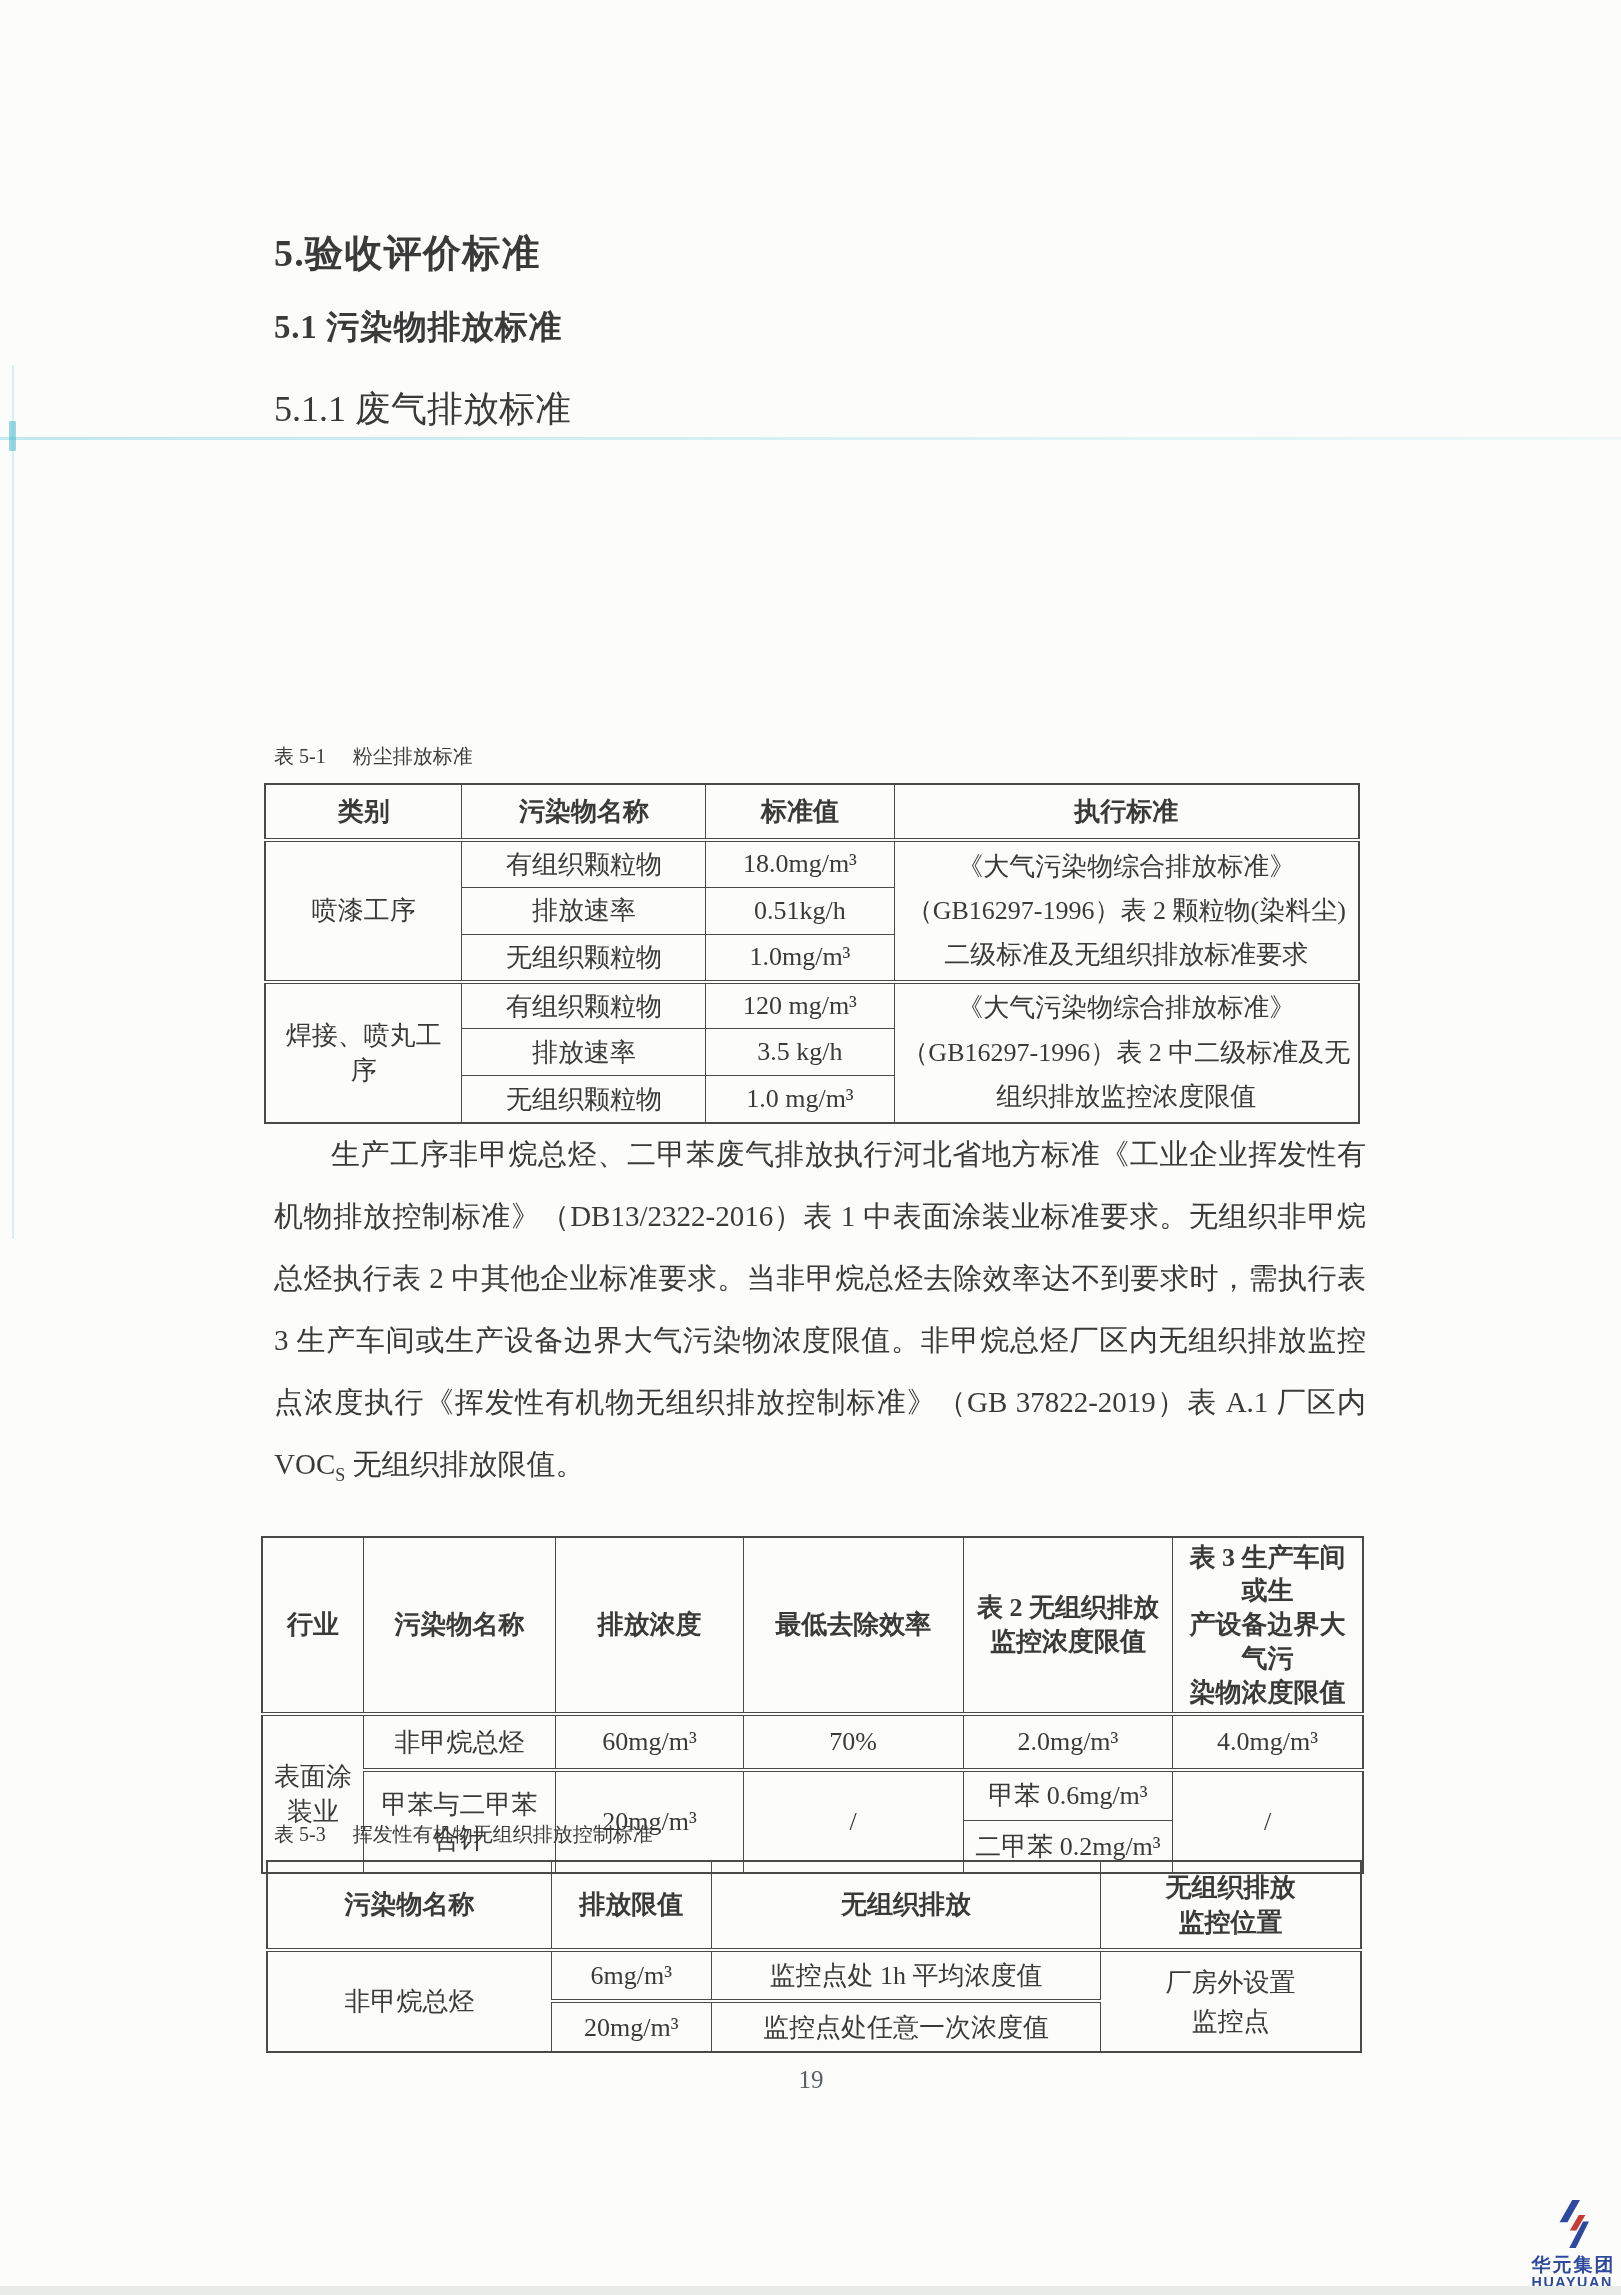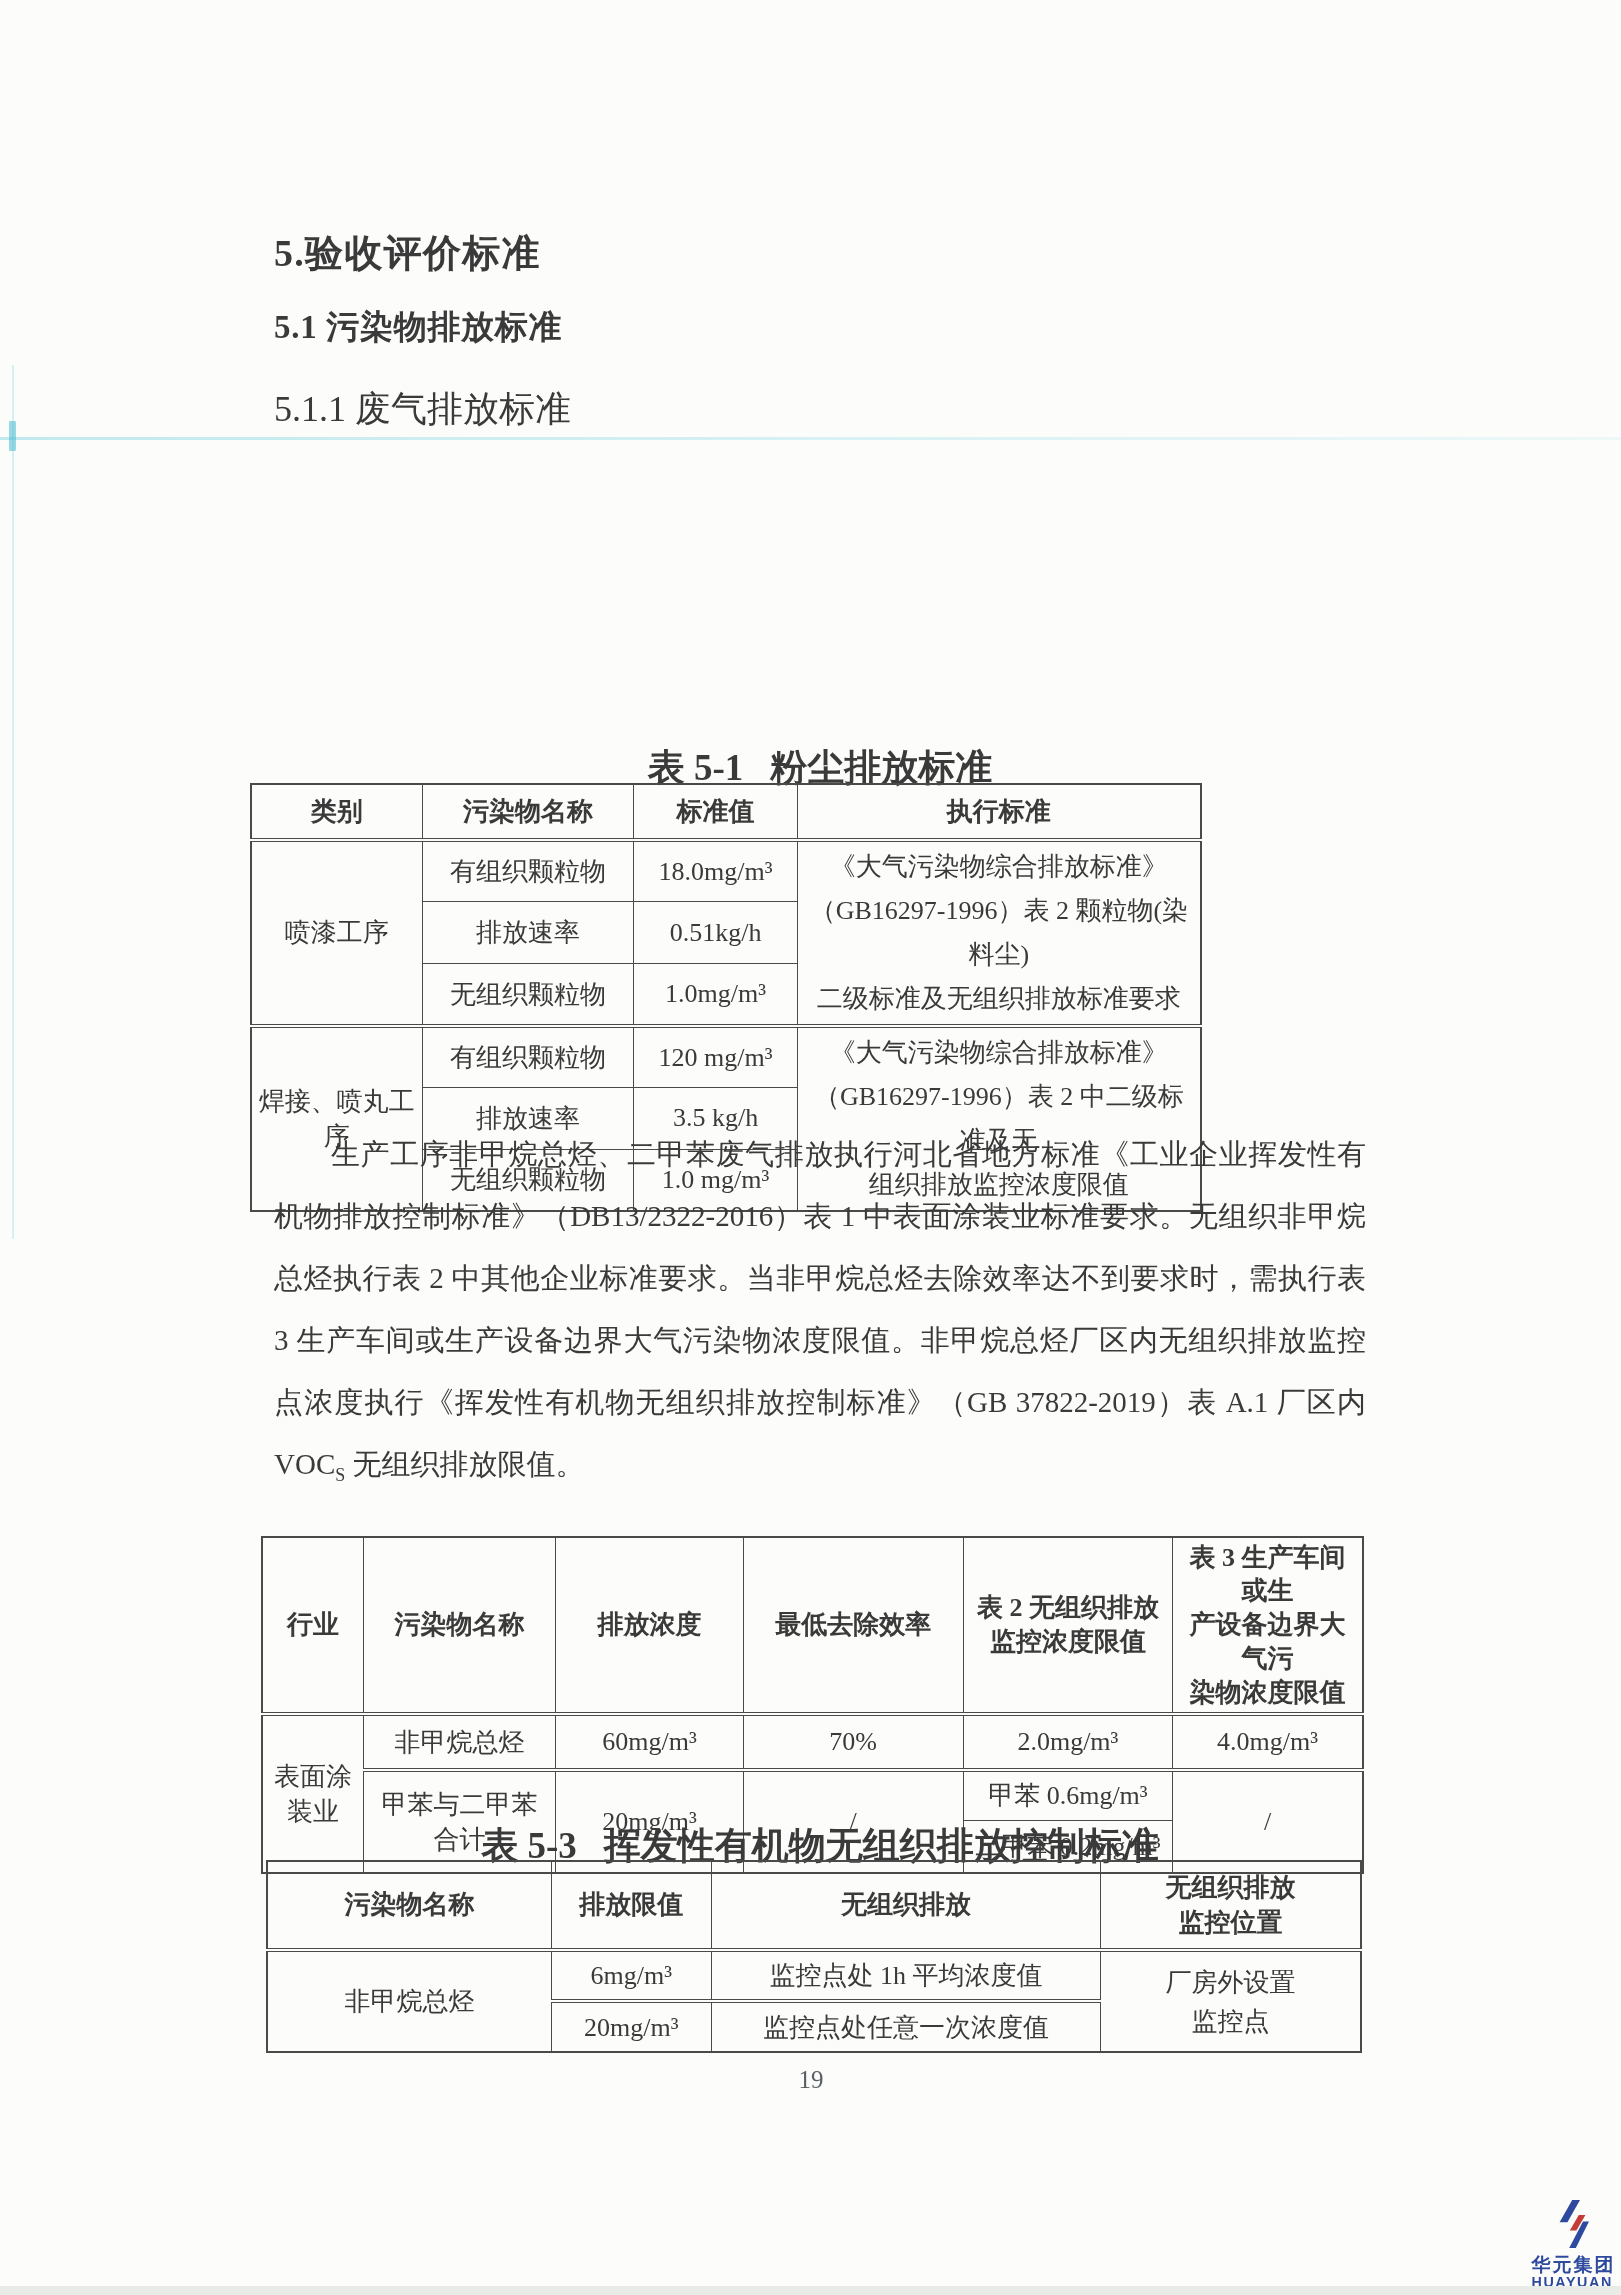--- a/index.html
+++ b/index.html
@@ -23,35 +23,35 @@
   .h1 { position:absolute; left:274px; top:228px; font-size:38px; font-weight:bold; letter-spacing:1.3px; }
   .h2 { position:absolute; left:274px; top:305px; font-size:33px; font-weight:bold; letter-spacing:0.7px; }
   .h3 { position:absolute; left:274px; top:385px; font-size:36px; }
 
   .para { position:absolute; left:274px; width:1092px; font-size:29px;
           text-align:justify; text-indent:57px; }
   .p1 { top:425px;  line-height:63px; }
   .p2 { top:1123px; line-height:62px; }
   .para sub { font-size:0.62em; }
 
-  .caption { position:absolute; left:274px; width:1092px; text-align:center;
-             font-weight:bold; font-size:37px; }
+  .caption { position:absolute; left:274px; width:1092px; text-align:left;
+             font-weight:normal; font-size:20px; }
   .cap1 { top:743px; } .cap2 { top:1497px; } .cap3 { top:1821px; }
   .cap-label { display:inline-block; margin-right:27px; }
 
   table { position:absolute; border-collapse:collapse; table-layout:fixed;
           font-size:26px; text-align:center; border:2px solid #4a4a4a; }
   th,td { border:1.3px solid #4a4a4a; vertical-align:middle; padding:2.6px 3.9px;
           overflow:hidden; }
   th { font-weight:bold; border-bottom:4.6px double #4a4a4a; }
   tr.sep td { border-top:4.6px double #4a4a4a; }
   .prewrap { white-space:pre-line; }
   .std { line-height:1.7; font-size:26px; }
 
-  .t1 { left:250px; top:783px; width:952px; }
+  .t1 { left:264px; top:783px; width:1096px; }
   .t1 thead tr { height:56px; }
   .t1 tbody tr { height:47px; }
 
   .t2 { left:261px; top:1536px; width:1103px; }
   .t2 thead tr { height:119px; }
   .t2 th { line-height:1.3; }
 
   .t3 { left:266px; top:1860px; width:1096px; }
   .t3 thead tr { height:89px; }
   .t3 tbody tr { height:51px; }

